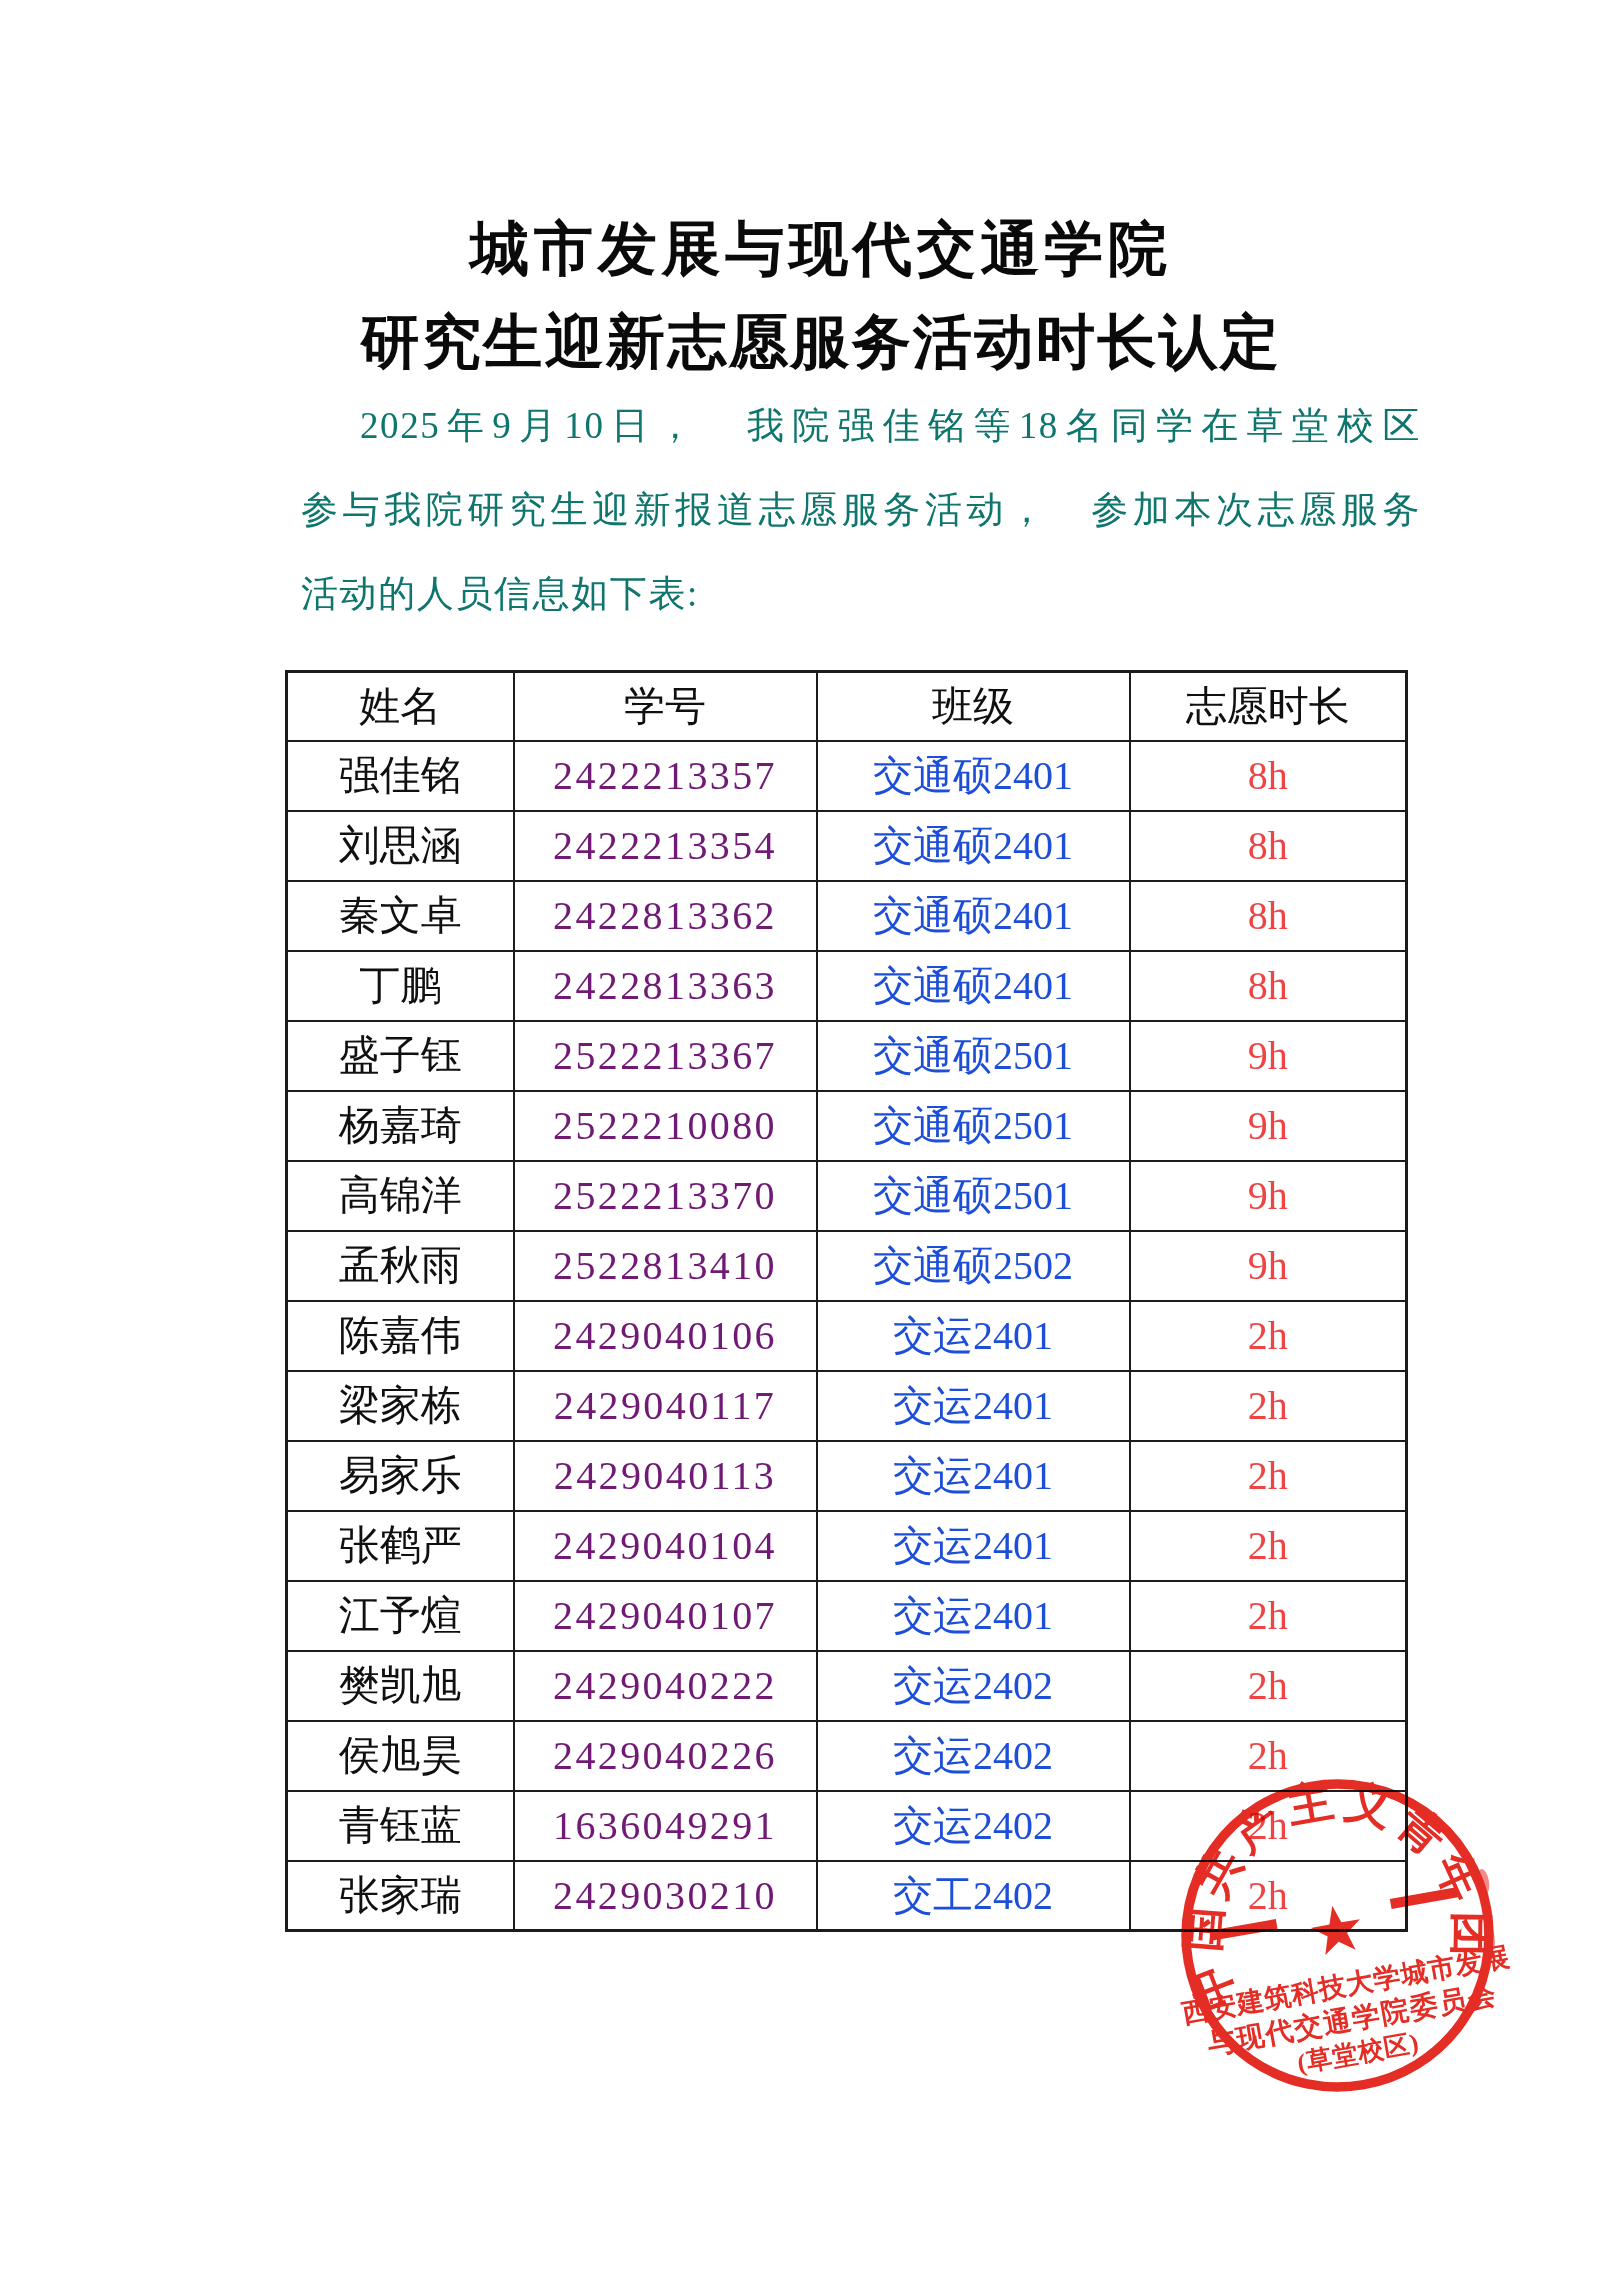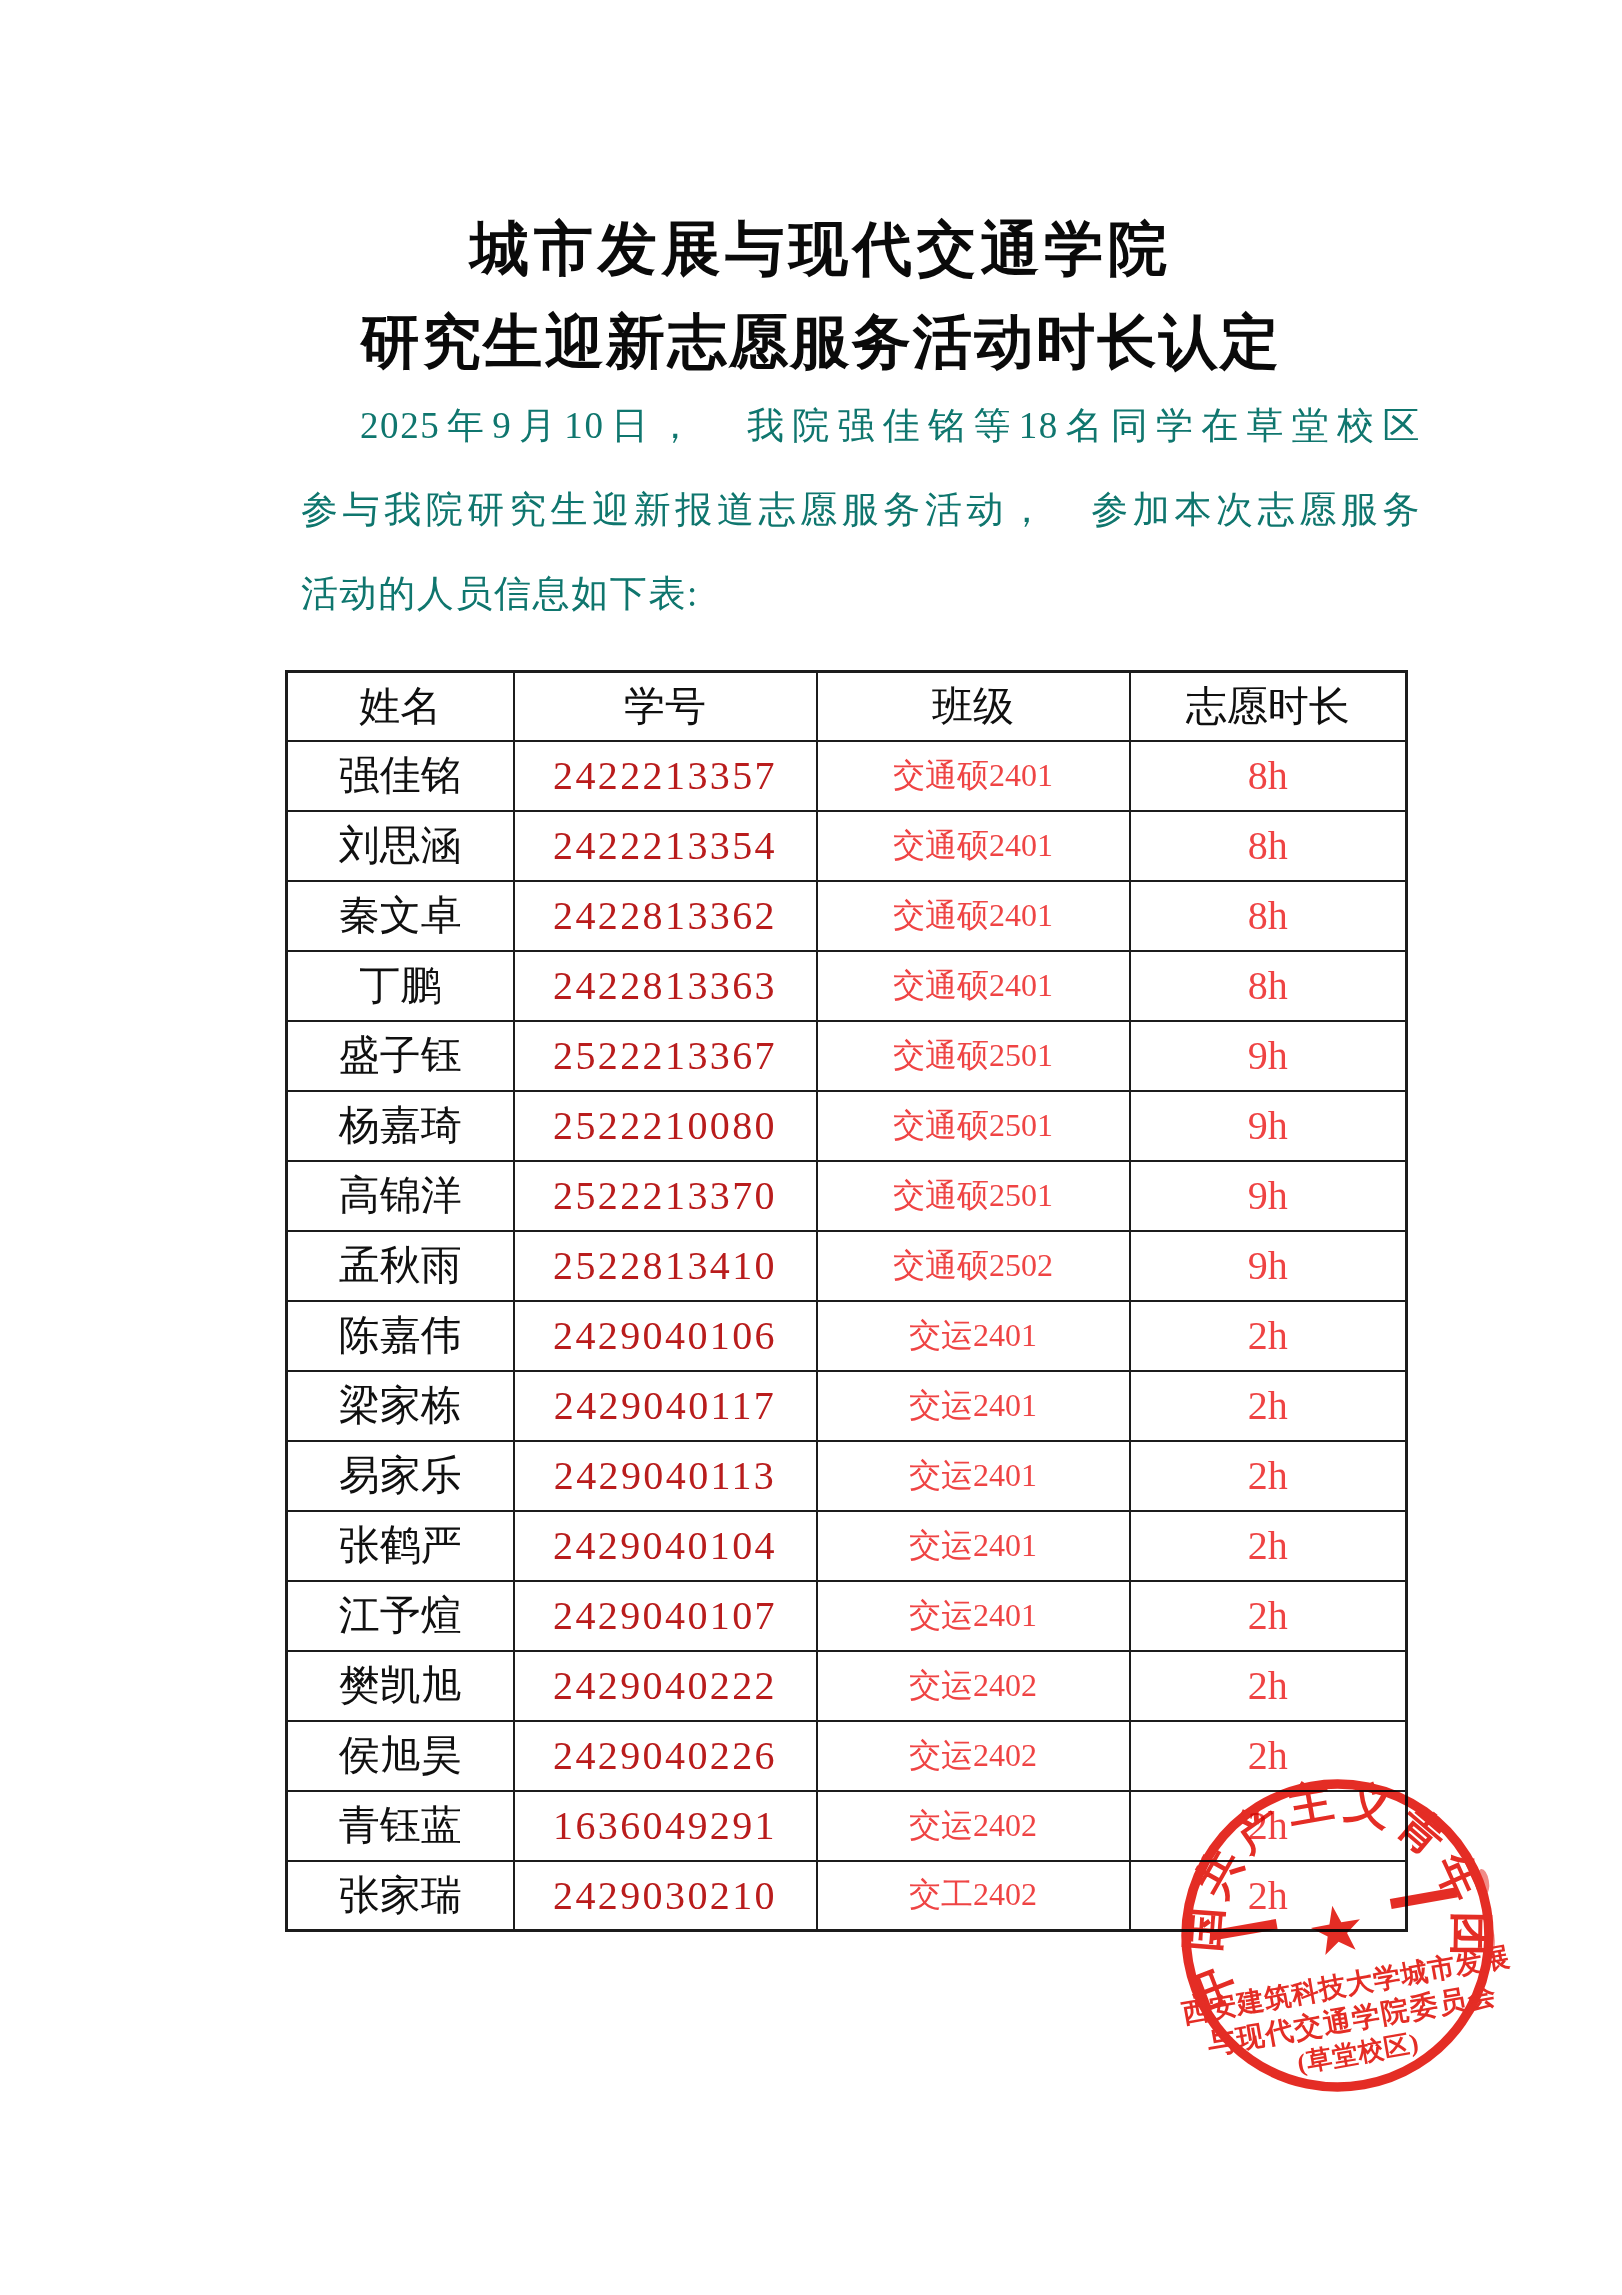--- a/index.html
+++ b/index.html
@@ -41,22 +41,22 @@
   }
   table.roster th,table.roster td{
     border:2.4px solid #1c1c1c;
     text-align:center;vertical-align:middle;
     padding:0;overflow:hidden;
     font-weight:normal;
   }
   tr.hdr{height:69px;}
   tr.datarow{height:70px;}
   td.c-name,th{font-size:41px;color:#101010;}
-  td.c-id{font-size:40px;letter-spacing:2.4px;color:#b91c1c;}
-  td.c-class{font-size:32px;color:#ef4444;border-radius:7px;}
+  td.c-id{font-size:40px;letter-spacing:2.4px;color:#701a75;}
+  td.c-class{font-size:40px;color:#1d4ed8;border-radius:7px;}
   td.c-hours{font-size:40px;color:#ef4444;}
   .stamp{
     position:absolute;left:1171px;top:1769px;
     width:333px;height:333px;
     transform:rotate(-10deg);
     transform-origin:50% 50%;
     opacity:0.95;
     mix-blend-mode:multiply;
     pointer-events:none;
   }

